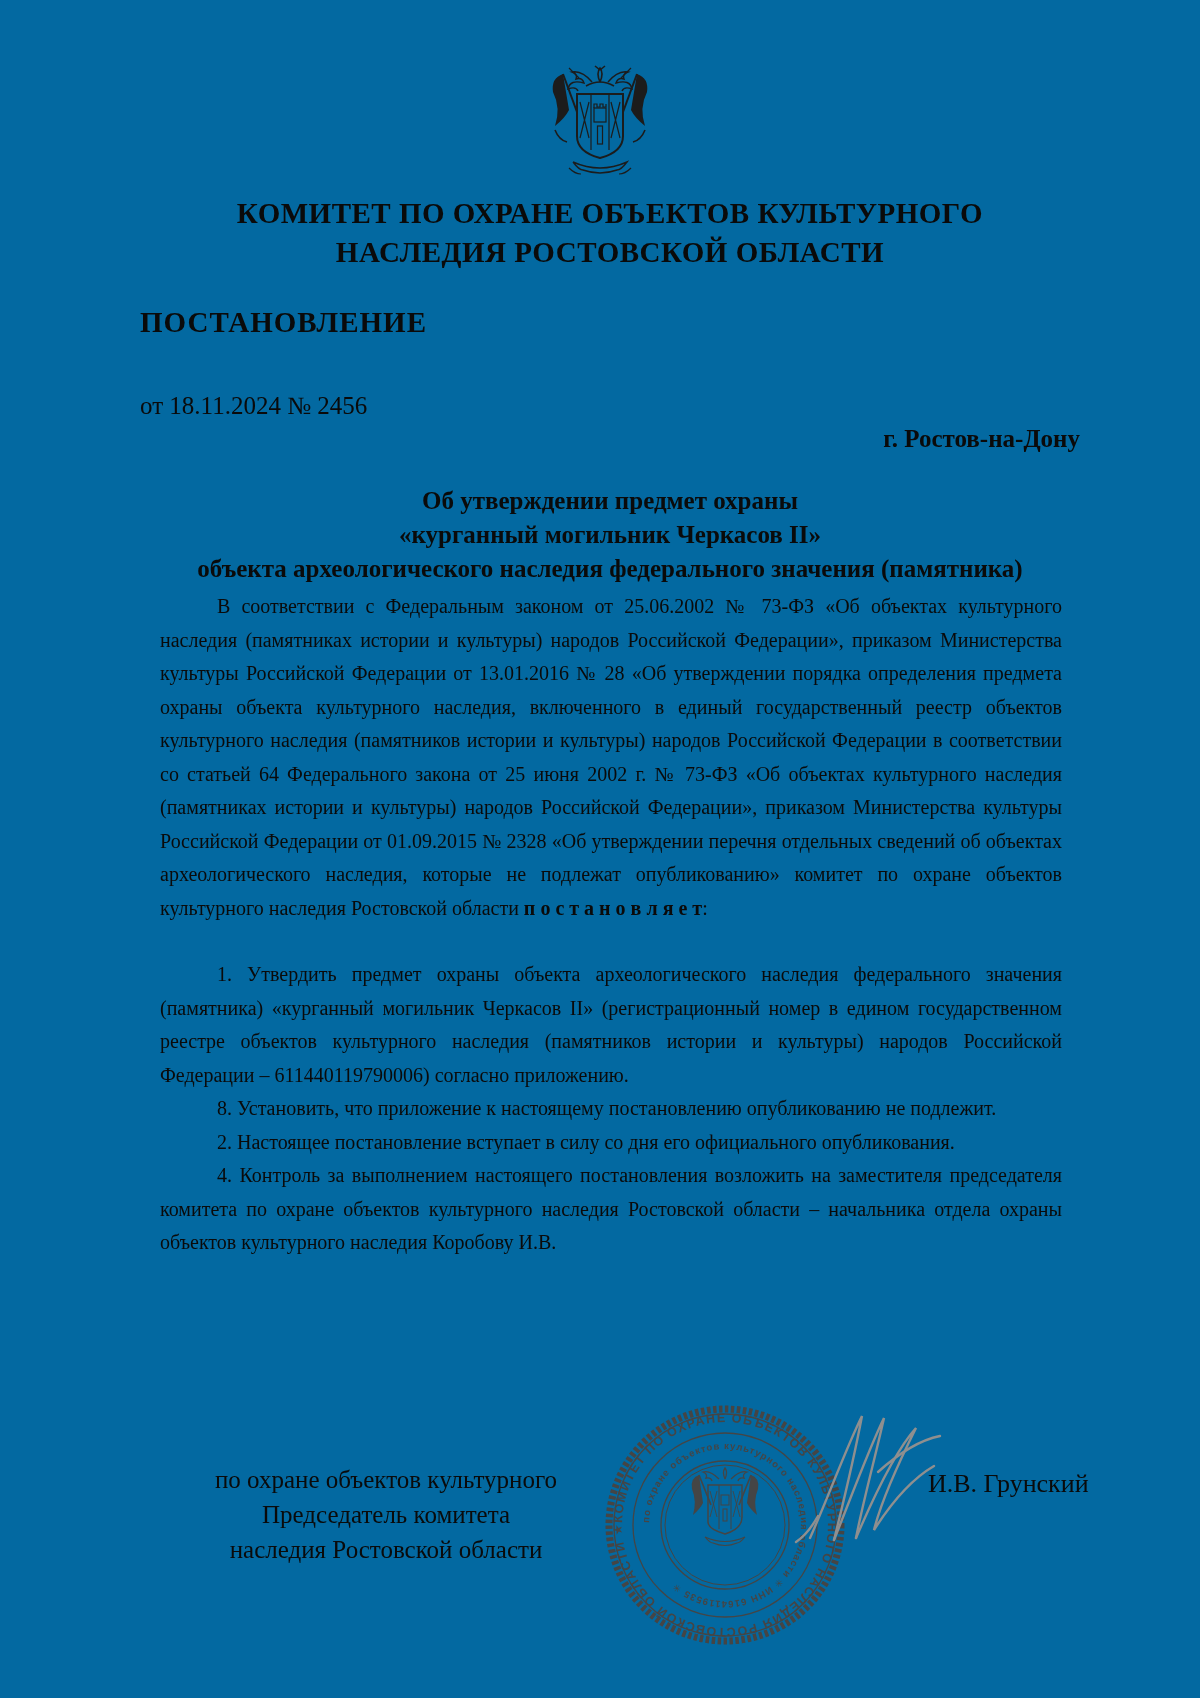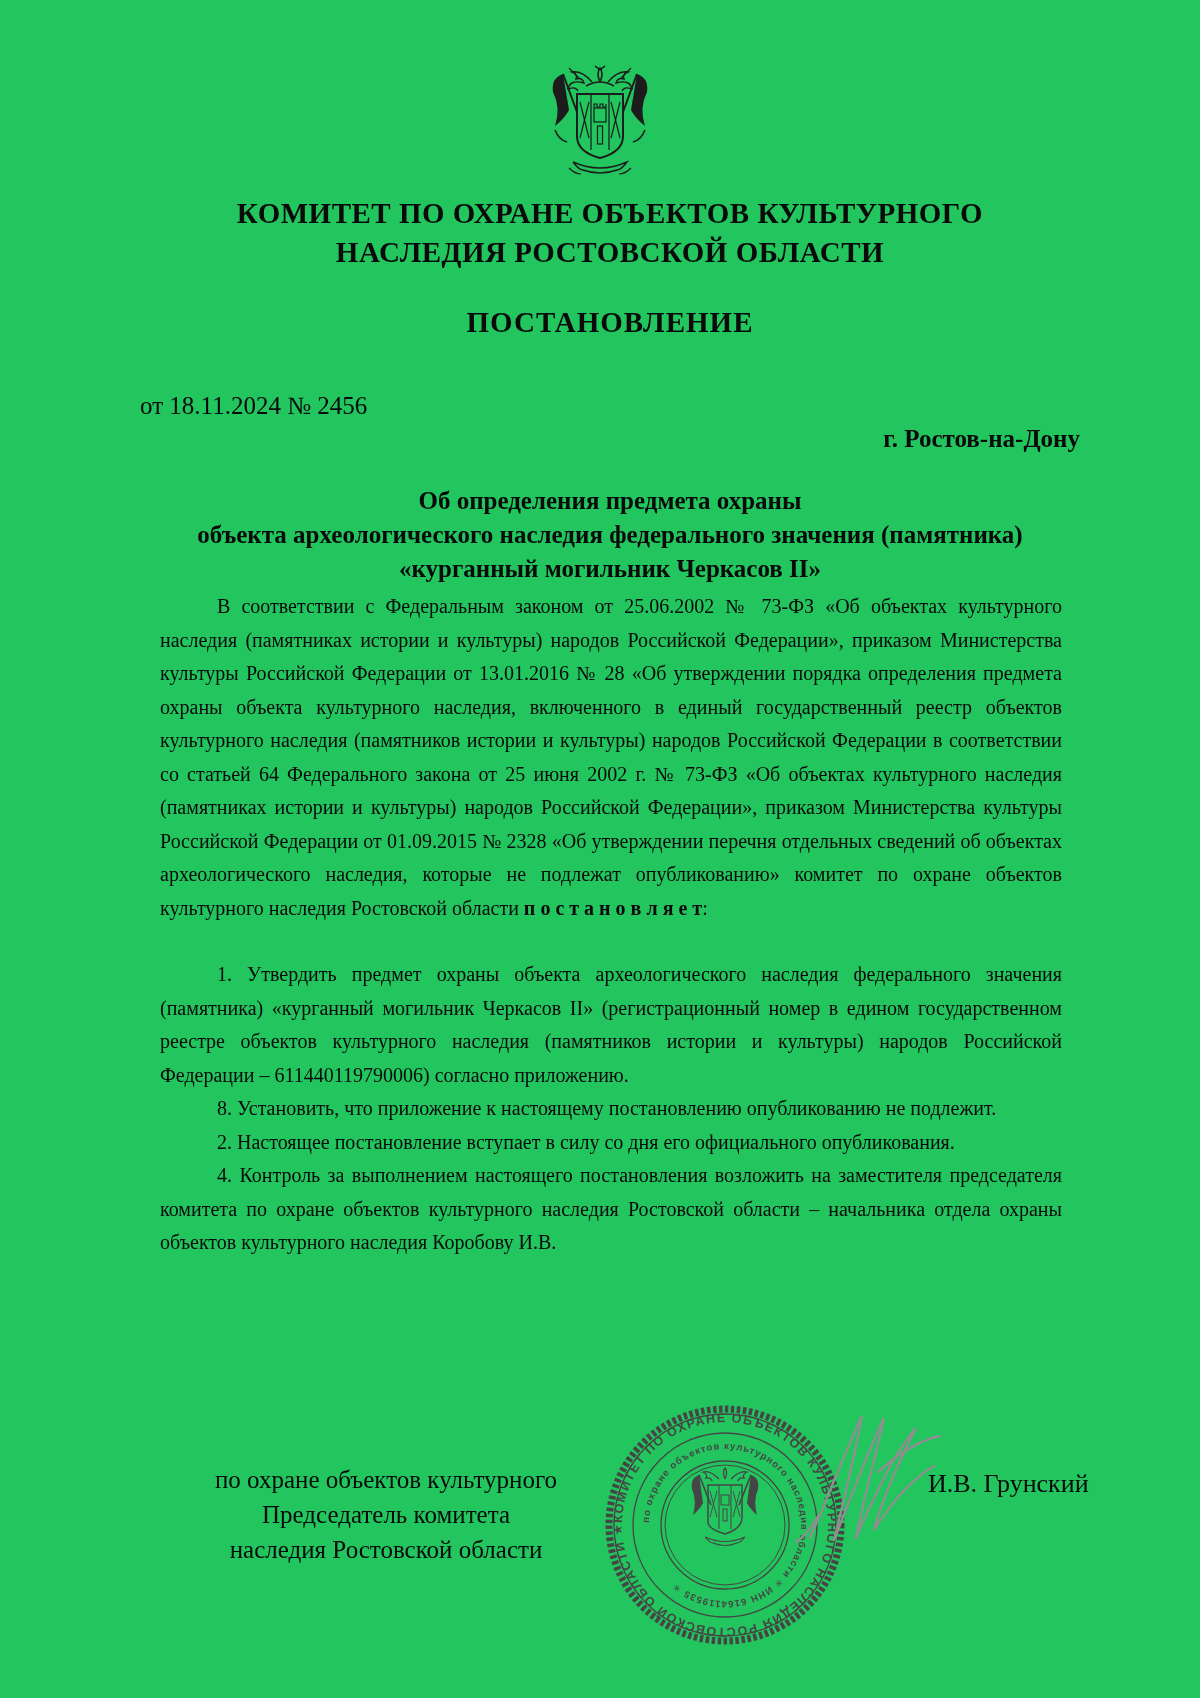--- a/index.html
+++ b/index.html
@@ -1,29 +1,29 @@
 <!DOCTYPE html>
 <html lang="ru"><head>
 <meta charset="utf-8">
 <style>
   html,body { margin:0; padding:0; background:#ffffff; }
   .page {
-    position:relative; width:1200px; height:1698px; background:#22c55e;
+    position:relative; width:1200px; height:1698px; background:#0369a1;
     color:#0a0a0a; font-family:"Liberation Serif","DejaVu Serif",serif;
     overflow:hidden; margin:0 auto;
   }
   .emblem-wrap { position:absolute; top:60px; left:0; width:1200px; display:flex; justify-content:center; }
   .org-name {
     position:absolute; top:194px; left:140px; width:940px;
     font-weight:bold; font-size:29px; line-height:39px; text-align:center;
     letter-spacing:0.5px;
   }
   .doc-type {
     position:absolute; top:306px; left:140px; width:940px;
-    font-weight:bold; font-size:29px; text-align:center; letter-spacing:1px;
+    font-weight:bold; font-size:29px; text-align:left; letter-spacing:1px;
   }
   .date-line { position:absolute; top:392px; left:140px; width:940px; font-size:25px; }
   .city-line { position:absolute; top:425px; left:140px; width:940px; font-size:25px; font-weight:bold; text-align:right; }
   .subject {
     position:absolute; top:484px; left:120px; width:980px;
     font-weight:bold; font-size:25px; line-height:34px; text-align:center;
   }
   .body-text {
     position:absolute; top:590px; left:160px; width:902px;
     font-size:20px; line-height:33.5px; text-align:justify;
@@ -87,23 +87,23 @@
   <div class="org-name">
     <div>КОМИТЕТ ПО ОХРАНЕ ОБЪЕКТОВ КУЛЬТУРНОГО</div>
     <div>НАСЛЕДИЯ РОСТОВСКОЙ ОБЛАСТИ</div>
   </div>
 
   <div class="doc-type">ПОСТАНОВЛЕНИЕ</div>
   <div class="date-line">от 18.11.2024 № 2456</div>
   <div class="city-line">г. Ростов-на-Дону</div>
 
   <div class="subject">
-    <div>Об определения предмета охраны</div>
+    <div>Об утверждении предмет охраны</div>
+    <div>«курганный могильник Черкасов II»</div>
     <div>объекта археологического наследия федерального значения (памятника)</div>
-    <div>«курганный могильник Черкасов II»</div>
   </div>
 
   <div class="body-text">
     <p class="preamble"><span>В соответствии с Федеральным законом от 25.06.2002 № 73-ФЗ «Об объектах культурного наследия (памятниках истории и культуры) народов Российской Федерации», приказом Министерства культуры Российской Федерации от 13.01.2016 № 28 «Об утверждении порядка определения предмета охраны объекта культурного наследия, включенного в единый государственный реестр объектов культурного наследия (памятников истории и культуры) народов Российской Федерации в соответствии со статьей 64 Федерального закона от 25 июня 2002 г. № 73-ФЗ «Об объектах культурного наследия (памятниках истории и культуры) народов Российской Федерации», приказом Министерства культуры Российской Федерации от 01.09.2015 № 2328 «Об утверждении перечня отдельных сведений об объектах археологического наследия, которые не подлежат опубликованию» комитет по охране объектов культурного наследия Ростовской области </span><span class="emph">п о с т а н о в л я е т</span><span>:</span></p>
     <p>1. Утвердить предмет охраны объекта археологического наследия федерального значения (памятника) «курганный могильник Черкасов II» (регистрационный номер в едином государственном реестре объектов культурного наследия (памятников истории и культуры) народов Российской Федерации – 611440119790006) согласно приложению.</p>
     <p>8. Установить, что приложение к настоящему постановлению опубликованию не подлежит.</p>
     <p>2. Настоящее постановление вступает в силу со дня его официального опубликования.</p>
     <p>4. Контроль за выполнением настоящего постановления возложить на заместителя председателя комитета по охране объектов культурного наследия Ростовской области – начальника отдела охраны объектов культурного наследия Коробову И.В.</p>
   </div>
 

